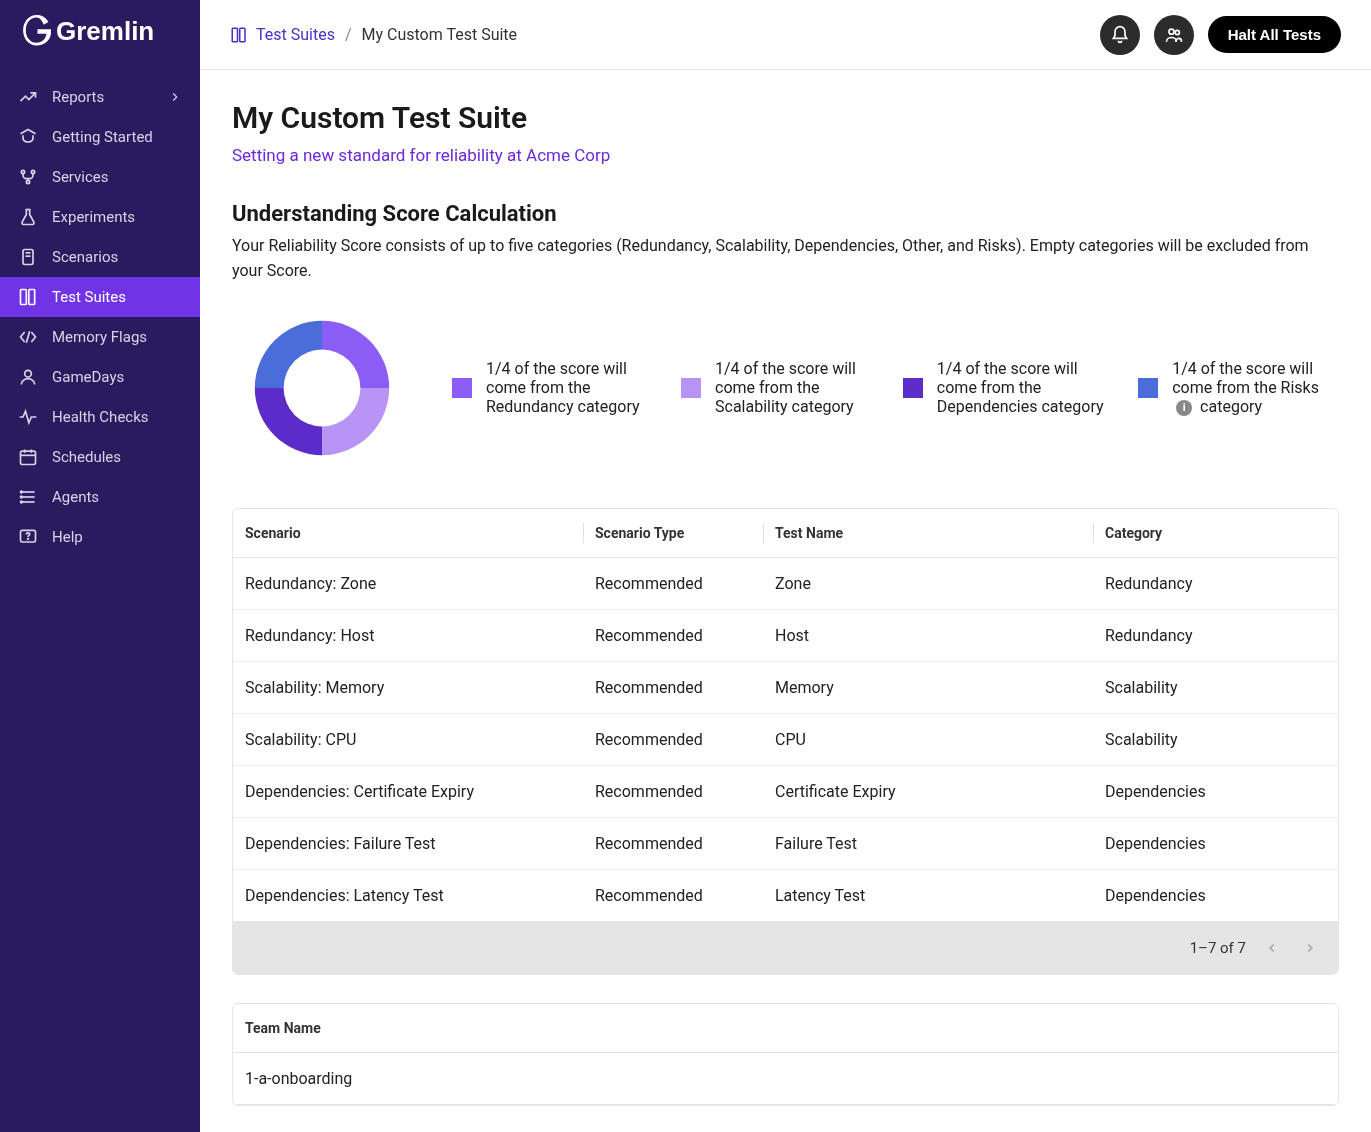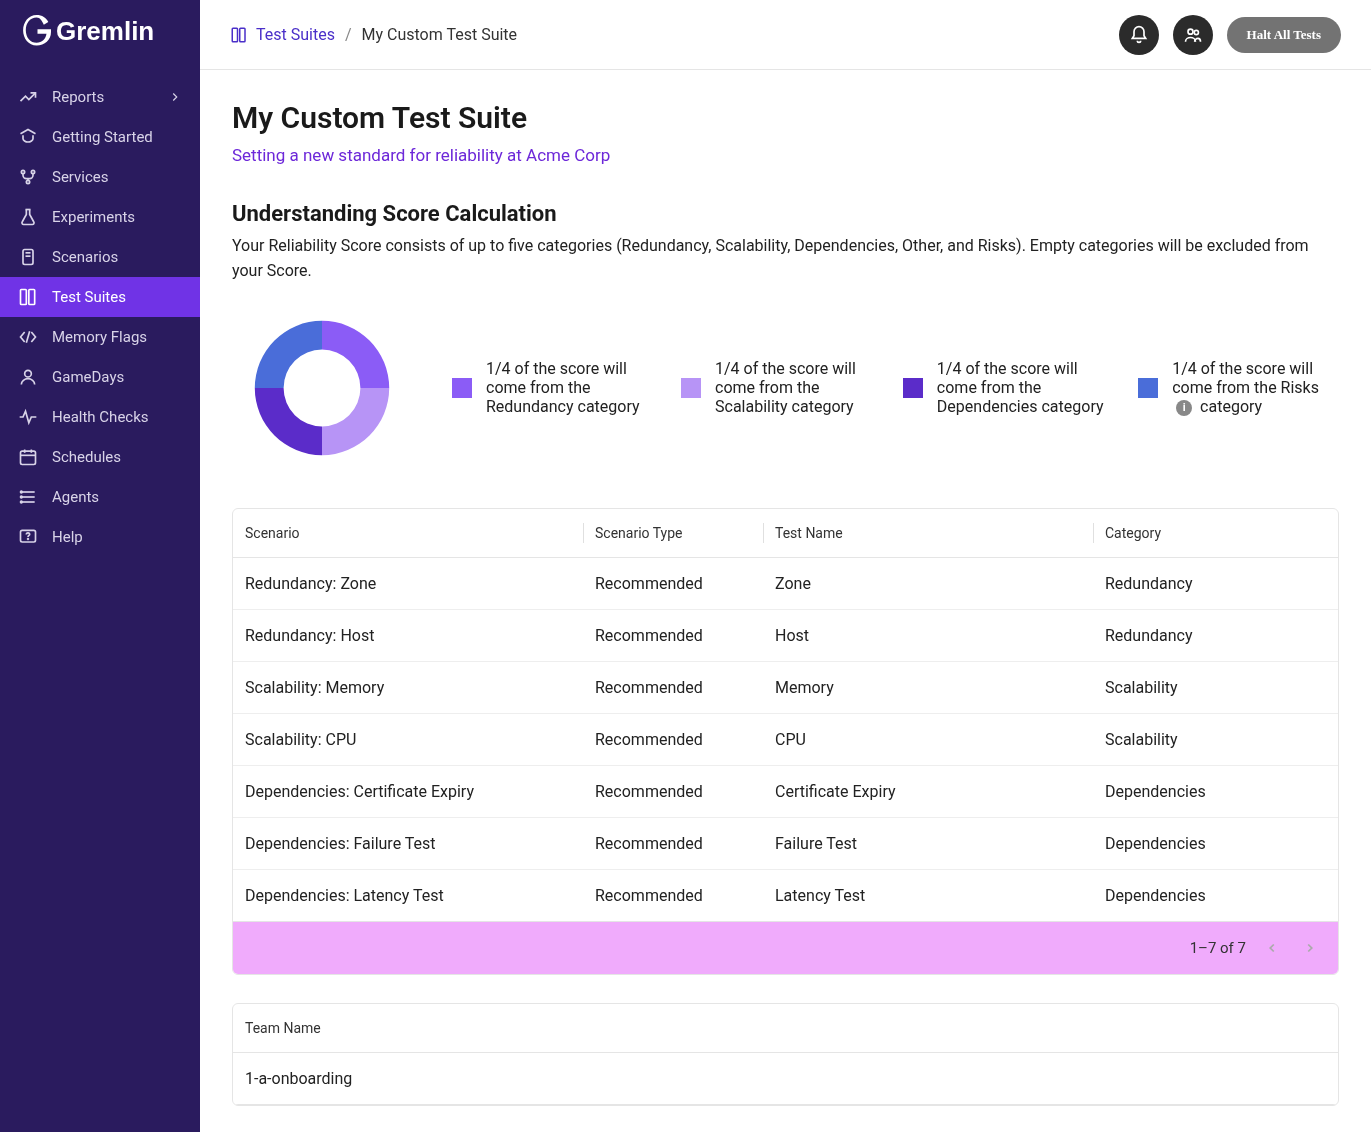--- a/index.html
+++ b/index.html
@@ -103,29 +103,28 @@
       border-radius: 50%;
       background: #2b2b2b;
       color: #fff;
       display: inline-flex;
       align-items: center;
       justify-content: center;
       cursor: pointer;
     }
     .top-icon svg { stroke: #fff; fill: none; }
     .halt-btn {
-      background: #737373;
+      background: #000000;
       color: #fff;
       border: none;
       padding: 10px 20px;
       border-radius: 22px;
-      font-size: 13px;
+      font-size: 15px;
       font-weight: 600;
       cursor: pointer;
-      font-family: Liberation Serif, serif;
     }
     .content {
       padding: 30px 32px;
       overflow-y: auto;
       flex: 1;
     }
     h1.page-title {
       font-size: 30px;
       font-weight: 600;
       color: #1a1a1a;
@@ -198,21 +197,21 @@
       overflow: hidden;
     }
     .tbl {
       width: 100%;
       border-collapse: collapse;
     }
     .tbl th {
       text-align: left;
       padding: 16px 12px;
       font-size: 14px;
-      font-weight: 400;
+      font-weight: 700;
       color: #333;
       border-bottom: 1px solid #e5e5e5;
       position: relative;
     }
     .tbl th:not(:first-child)::before {
       content: "";
       position: absolute;
       left: 0;
       top: 14px;
       bottom: 14px;
@@ -233,21 +232,21 @@
     .col-test { width: 330px; }
     .col-cat { }
     .pager {
       display: flex;
       align-items: center;
       justify-content: flex-end;
       padding: 14px 16px;
       font-size: 15px;
       color: #333;
       gap: 14px;
-      background: #f0abfc;
+      background: #e5e5e5;
     }
     .pager-btn {
       width: 24px;
       height: 24px;
       display: inline-flex;
       align-items: center;
       justify-content: center;
       color: #aaa;
       cursor: pointer;
     }

